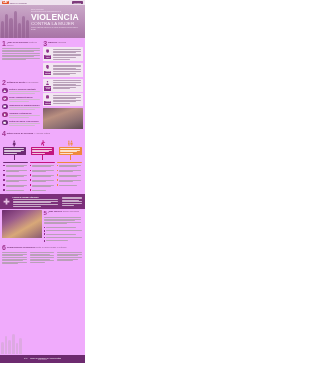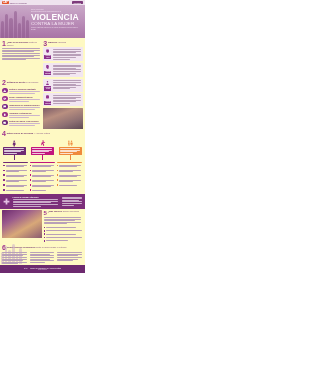--- a/index.html
+++ b/index.html
@@ -1,18 +1,18 @@
 <!DOCTYPE html>
 <html><head>
 <meta charset="utf-8">
 <style>
   html,body{margin:0;padding:0;background:#fff;}
   body{width:85px;height:383px;overflow:hidden;
        font-family:"Liberation Sans",sans-serif;color:#4a1f49;}
-  #poster{position:relative;width:85px;height:273px;background:#fef9c3;overflow:hidden;}
+  #poster{position:relative;width:85px;height:363px;background:#f0abfc;overflow:hidden;}
   .fill{flex:1 1 auto;}
   .txtline{height:1px;background:#b9a0b8;margin:.6px 0;border-radius:.5px;}
   .txtline.sh{width:60%}
   .txtline.md{width:80%}
   .txtline.lg{width:96%}
   .txtline.lt{background:#cdb5cc;}
 
   
   #topbar{height:5px;background:#efe3ee;display:flex;align-items:center;
           justify-content:space-between;padding:0 2px;box-sizing:border-box;}

